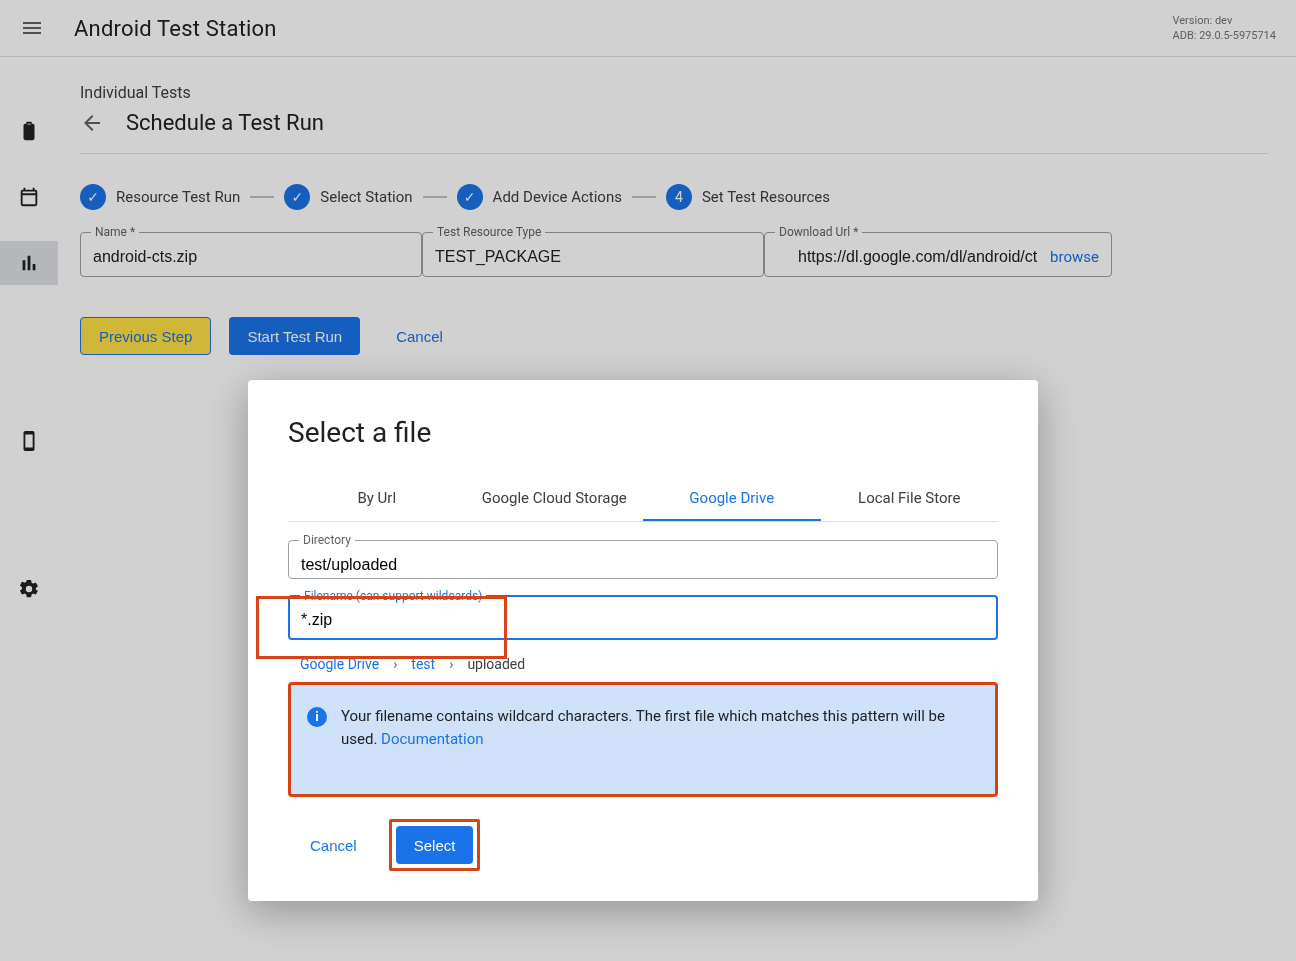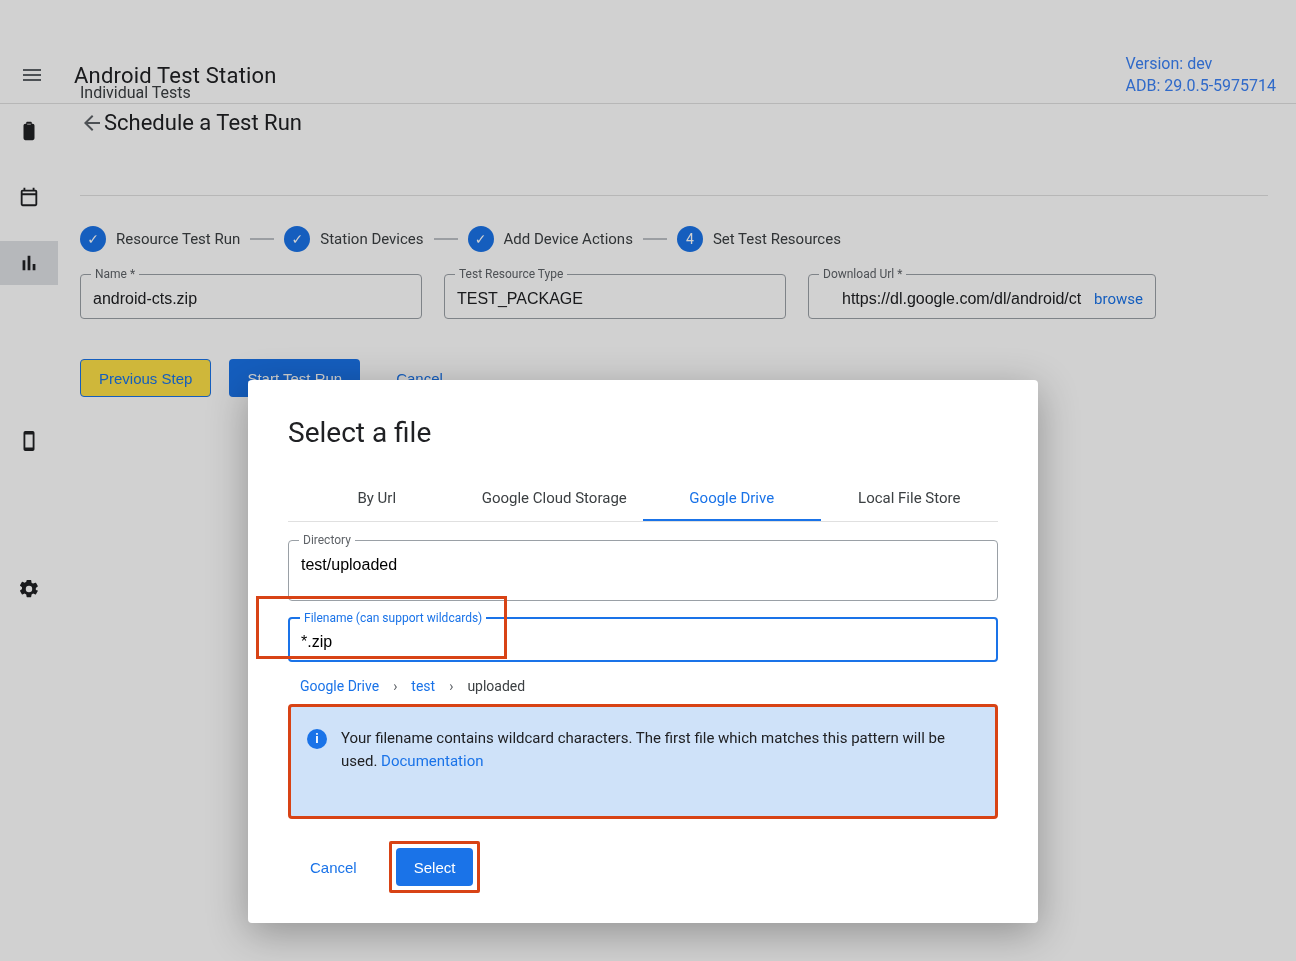--- a/index.html
+++ b/index.html
@@ -1,62 +1,62 @@
 <!DOCTYPE html>
 <html><head>
 <meta charset="utf-8">
 <style>
   * { box-sizing: border-box; margin: 0; padding: 0; }
   body { font-family: Roboto, "Helvetica Neue", Arial, sans-serif; background: #fff; width: 1296px; height: 961px; overflow: hidden; position: relative; color: #202124; }
   .scrim { position: absolute; inset: 0; background: rgba(0,0,0,0.18); z-index: 50; }
   
-  .topbar { height: 57px; display: flex; align-items: center; padding: 0 20px; border-bottom: 1px solid #e0e0e0; margin-top: 47px; }
+  .topbar { height: 57px; display: flex; align-items: center; padding: 0 20px; border-bottom: 1px solid #e0e0e0; }
   .hamburger { width: 24px; height: 24px; color: #5f6368; margin-right: 30px; cursor: pointer; }
   .app-title { font-size: 22px; font-weight: 400; color: #202124; letter-spacing: 0.2px; }
-  .version-block { margin-left: auto; text-align: left; font-size: 16px; color: #3b82f6; line-height: 1.4; }
+  .version-block { margin-left: auto; text-align: left; font-size: 11px; color: #737373; line-height: 1.4; }
   
   .rail { position: absolute; left: 0; top: 57px; bottom: 0; width: 58px; display: flex; flex-direction: column; align-items: center; padding-top: 52px; gap: 22px; }
   .rail-item { width: 100%; height: 44px; display: flex; align-items: center; justify-content: center; color: #202124; cursor: pointer; }
   .rail-item.active { background: #dfe1e5; }
   .rail svg { width: 22px; height: 22px; }
   
   .main { position: absolute; left: 58px; right: 0; top: 57px; bottom: 0; padding: 26px 28px 26px 22px; }
   .crumb { font-size: 16px; color: #3c4043; margin-bottom: 8px; }
-  .page-title-row { display: flex; align-items: center; margin-bottom: 60px; }
+  .page-title-row { display: flex; align-items: center; gap: 22px; margin-bottom: 18px; }
   .back-arrow { width: 24px; height: 24px; color: #5f6368; cursor: pointer; }
   .page-title { font-size: 22px; font-weight: 400; }
   .divider { border: none; border-top: 1px solid #e0e0e0; margin-bottom: 30px; }
   
   .stepper { display: flex; align-items: center; gap: 10px; margin-bottom: 22px; }
   .step { display: flex; align-items: center; gap: 10px; }
   .step-circle { width: 26px; height: 26px; border-radius: 50%; background: #1a73e8; display: flex; align-items: center; justify-content: center; color: #fff; font-size: 14px; }
   .step-label { font-size: 15px; color: #3c4043; }
   .step-connector { width: 24px; height: 2px; background: #bdc1c6; }
   .check-glyph { font-size: 14px; }
   
-  .form-row { display: flex; gap: 22px; margin-bottom: 40px; }
+  .form-row { display: flex; margin-bottom: 40px; }
   .field { position: relative; border: 1px solid #9aa0a6; border-radius: 4px; padding: 14px 12px 10px; flex: 1; min-width: 0; background: #fff; }
   .field-label { position: absolute; top: -8px; left: 10px; background: #fff; padding: 0 4px; font-size: 12px; color: #5f6368; }
   .field-value { font-size: 16px; color: #202124; white-space: nowrap; overflow: hidden; text-overflow: ellipsis; border: none; outline: none; width: 100%; background: transparent; }
   .field-url { display: flex; align-items: center; gap: 8px; padding-left: 33px; }
   .field-url .field-value { flex: 1; }
   .browse-link { color: #1a73e8; font-size: 15px; cursor: pointer; }
   
   .btn-row { display: flex; align-items: center; gap: 18px; }
   .btn { height: 38px; padding: 0 18px; border-radius: 4px; font-size: 15px; cursor: pointer; display: inline-flex; align-items: center; border: none; }
   .btn-outline { border: 1px solid #1a73e8; color: #1a73e8; background: #fde047; }
   .btn-primary { background: #1a73e8; color: #fff; }
   .btn-text { color: #1a73e8; background: transparent; }
   
   .dialog { position: absolute; z-index: 100; left: 248px; top: 380px; width: 790px; background: #fff; border-radius: 4px; box-shadow: 0 10px 40px rgba(0,0,0,0.3); padding: 36px 40px 30px; }
   .dialog-title { font-size: 28px; font-weight: 400; margin-bottom: 28px; }
   .tabs { display: flex; border-bottom: 1px solid #e0e0e0; margin-bottom: 18px; }
   .tab { flex: 1; text-align: center; padding: 12px 0; font-size: 15px; color: #3c4043; cursor: pointer; border-bottom: 2px solid transparent; }
   .tab.active { color: #1a73e8; border-bottom-color: #1a73e8; }
-  .d-field { position: relative; border: 1px solid #9aa0a6; border-radius: 4px; padding: 14px 12px 26px; margin-bottom: 16px; }
+  .d-field { position: relative; border: 1px solid #9aa0a6; border-radius: 4px; padding: 14px 12px 4px; margin-bottom: 16px; }
   .d-field.focused { border: 2px solid #1a73e8; padding: 13px 11px 9px; }
   .d-field .field-label.focused-lbl { color: #1a73e8; }
   .d-field input { font-size: 16px; border: none; outline: none; width: 100%; background: transparent; }
   .hl-wrap-fname { position: absolute; left: 256px; top: 596px; width: 251px; height: 63px; z-index: 110; border: 3px solid #d84315; pointer-events: none; }
   .breadcrumb { display: flex; align-items: center; gap: 14px; font-size: 14px; margin-top: 2px; margin-bottom: 10px; padding-left: 12px; }
   .breadcrumb .bc-link { color: #1a73e8; cursor: pointer; }
   .breadcrumb .bc-sep { color: #5f6368; }
   .breadcrumb .bc-last { color: #3c4043; }
   .info-box { background: #cfe2f9; border-radius: 4px; padding: 20px 16px 44px; display: flex; gap: 14px; font-size: 15px; line-height: 1.5; color: #202124; }
   .info-box.with-hl { border: 3px solid #d84315; }
@@ -131,21 +131,21 @@
       <div class="step-circle">
           <span class="check-glyph">✓</span>
         </div>
       <span class="step-label">Resource Test Run</span>
     </div>
     <div class="step-connector"></div>
     <div class="step">
       <div class="step-circle">
           <span class="check-glyph">✓</span>
         </div>
-      <span class="step-label">Station Devices</span>
+      <span class="step-label">Select Station</span>
     </div>
     <div class="step-connector"></div>
     <div class="step">
       <div class="step-circle">
           <span class="check-glyph">✓</span>
         </div>
       <span class="step-label">Add Device Actions</span>
     </div>
     <div class="step-connector"></div>
     <div class="step">

